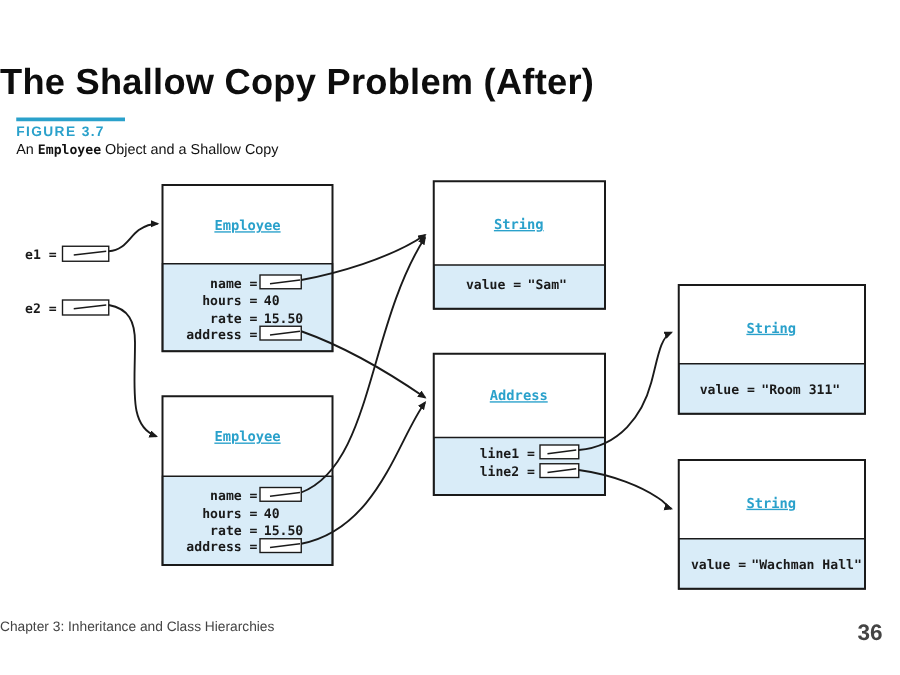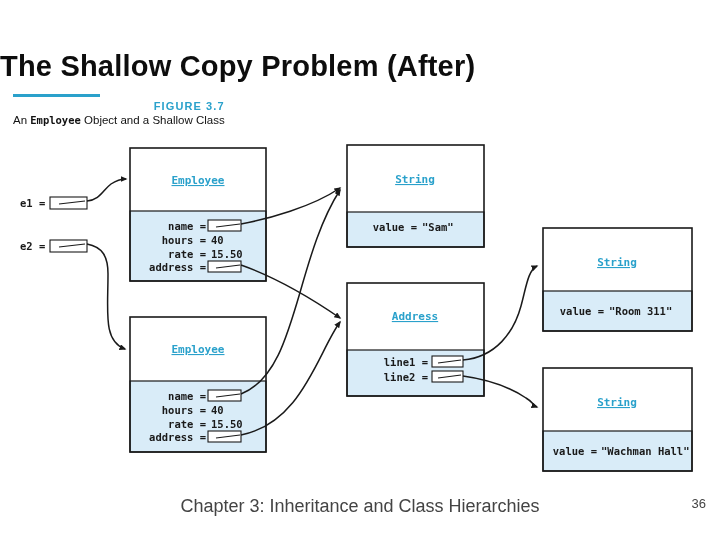--- a/index.html
+++ b/index.html
@@ -19,21 +19,21 @@
   .slide-title {
     position: absolute;
     top: 50px; left: 0; width: 720px;
     text-align: left;
     font-size: 29px;
     color: #0d0d0d;
     letter-spacing: 0.2px;
   }
   .figure-caption-block {
     position: absolute;
-    top: 94px; left: 13px; text-align: right;
+    top: 94px; left: 13px;
   }
   .figure-rule {
     width: 87px; height: 2.5px;
     background: var(--accent);
     margin-bottom: 3px;
   }
   .figure-label {
     font-size: 11px;
     font-weight: bold;
     letter-spacing: 1.1px;
@@ -65,40 +65,41 @@
     fill: var(--ink);
   }
   svg .outer { fill: none; stroke: var(--ink); stroke-width: 1.6; }
   svg .bodyfill { fill: var(--object_fill); stroke: var(--ink); stroke-width: 1.2; }
   svg .ptr { fill: #ffffff; stroke: var(--ink); stroke-width: 1.1; }
   svg .tick { stroke: var(--ink); stroke-width: 1.2; fill: none; }
   svg .ref { stroke: var(--ink); stroke-width: 1.5; fill: none; }
   .slide-footer {
     position: absolute;
     top: 496px; left: 0; width: 720px;
-    font-size: 18px;
+    font-size: 11px;
     color: var(--footer_ink);
-    text-align: center;
+    text-align: left;
   }
   .page-number {
     position: absolute;
     top: 496px; right: 14px;
-    font-size: 13px;
+    font-size: 18px;
     color: var(--footer_ink);
+    font-weight: bold;
   }
 </style>
 </head>
 <body>
 
 <h1 class="slide-title">The Shallow Copy Problem (After)</h1>
 
 <div class="figure-caption-block">
   <div class="figure-rule"></div>
   <div class="figure-label">FIGURE 3.7</div>
-  <div class="figure-caption"><span>An </span><span class="code">Employee</span><span> Object and a Shallow Class</span></div>
+  <div class="figure-caption"><span>An </span><span class="code">Employee</span><span> Object and a Shallow Copy</span></div>
 </div>
 
 <svg class="diagram" width="720" height="540" viewBox="0 0 720 540" xmlns="http://www.w3.org/2000/svg">
   <defs>
     <marker id="ah" markerWidth="9" markerHeight="8" refX="5.5" refY="3" orient="auto" markerUnits="userSpaceOnUse">
       <path d="M0,0 L7,3 L0,6 Z" fill="#1a1a1a"></path>
     </marker>
   </defs>
 
   <g>

